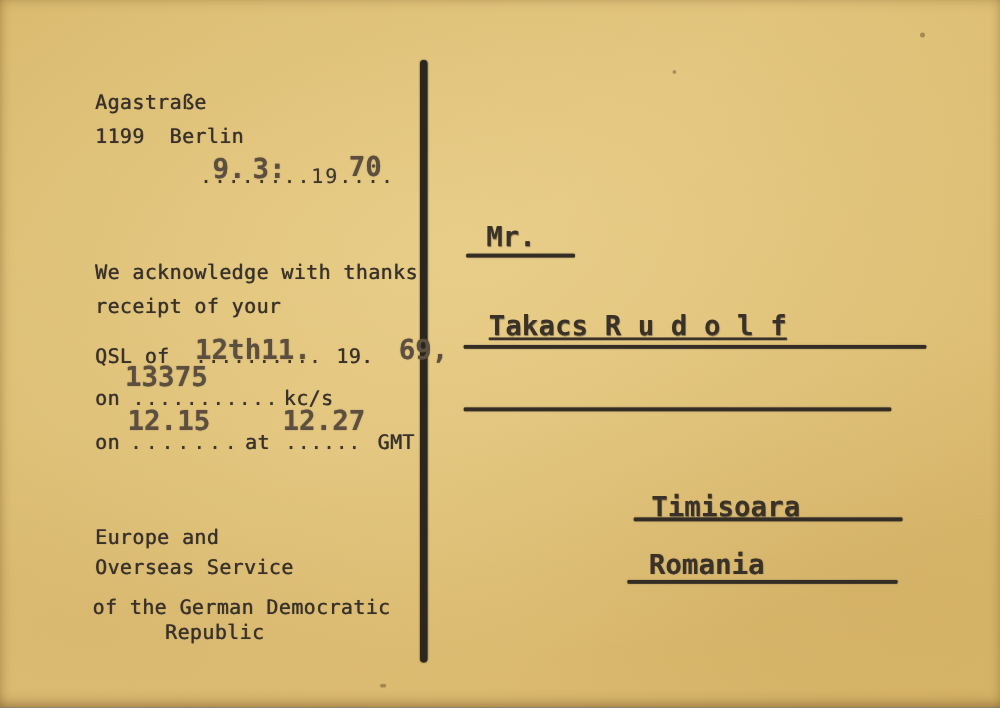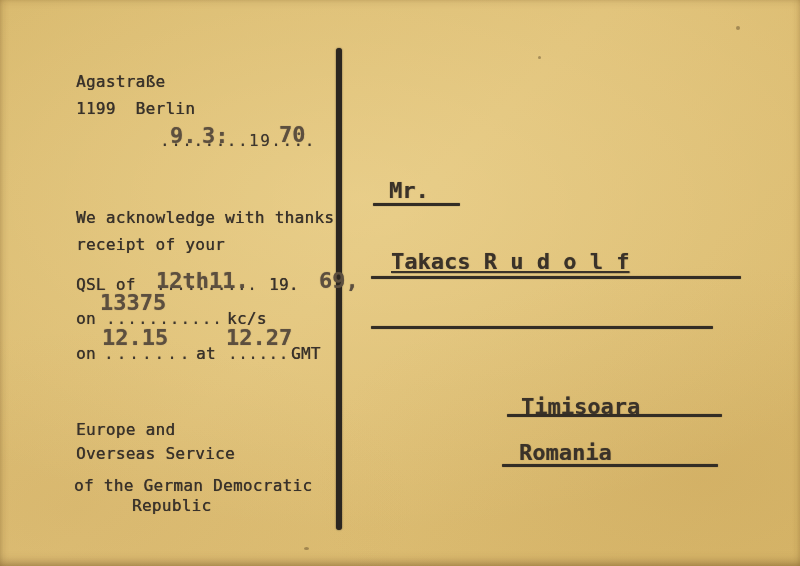--- a/index.html
+++ b/index.html
@@ -84,21 +84,21 @@
     <span class="dots" style="left:30px;letter-spacing:1px;">...........</span>
     <span class="pre" style="left:151px;">kc/s</span>
     <span class="typed raised" style="left:24px;text-align:right;">13375</span>
   </div>
 
   <div class="field" style="left:76px;top:329px;width:260px;height:34px;">
     <span class="pre" style="left:0;">on</span>
     <span class="dots" style="left:28px;letter-spacing:3px;">.......</span>
     <span class="pre" style="left:120px;">at</span>
     <span class="dots" style="left:152px;letter-spacing:.5px;">......</span>
-    <span class="pre" style="left:215px;">GMT</span>
+    <span class="pre" style="left:226px;">GMT</span>
     <span class="typed raised" style="left:26px;">12.15</span>
     <span class="typed raised" style="left:150px;">12.27</span>
   </div>
 
   <div class="abs pre" style="left:76px;top:420px;">Europe and</div>
   <div class="abs pre" style="left:74px;top:476px;">of the German Democratic</div>
   <div class="abs pre" style="left:76px;top:444px;">Overseas Service</div>
   <div class="abs pre" style="left:132px;top:496px;">Republic</div>
 
   <div class="abs typed-dark" style="left:389px;top:178px;">Mr.</div>

